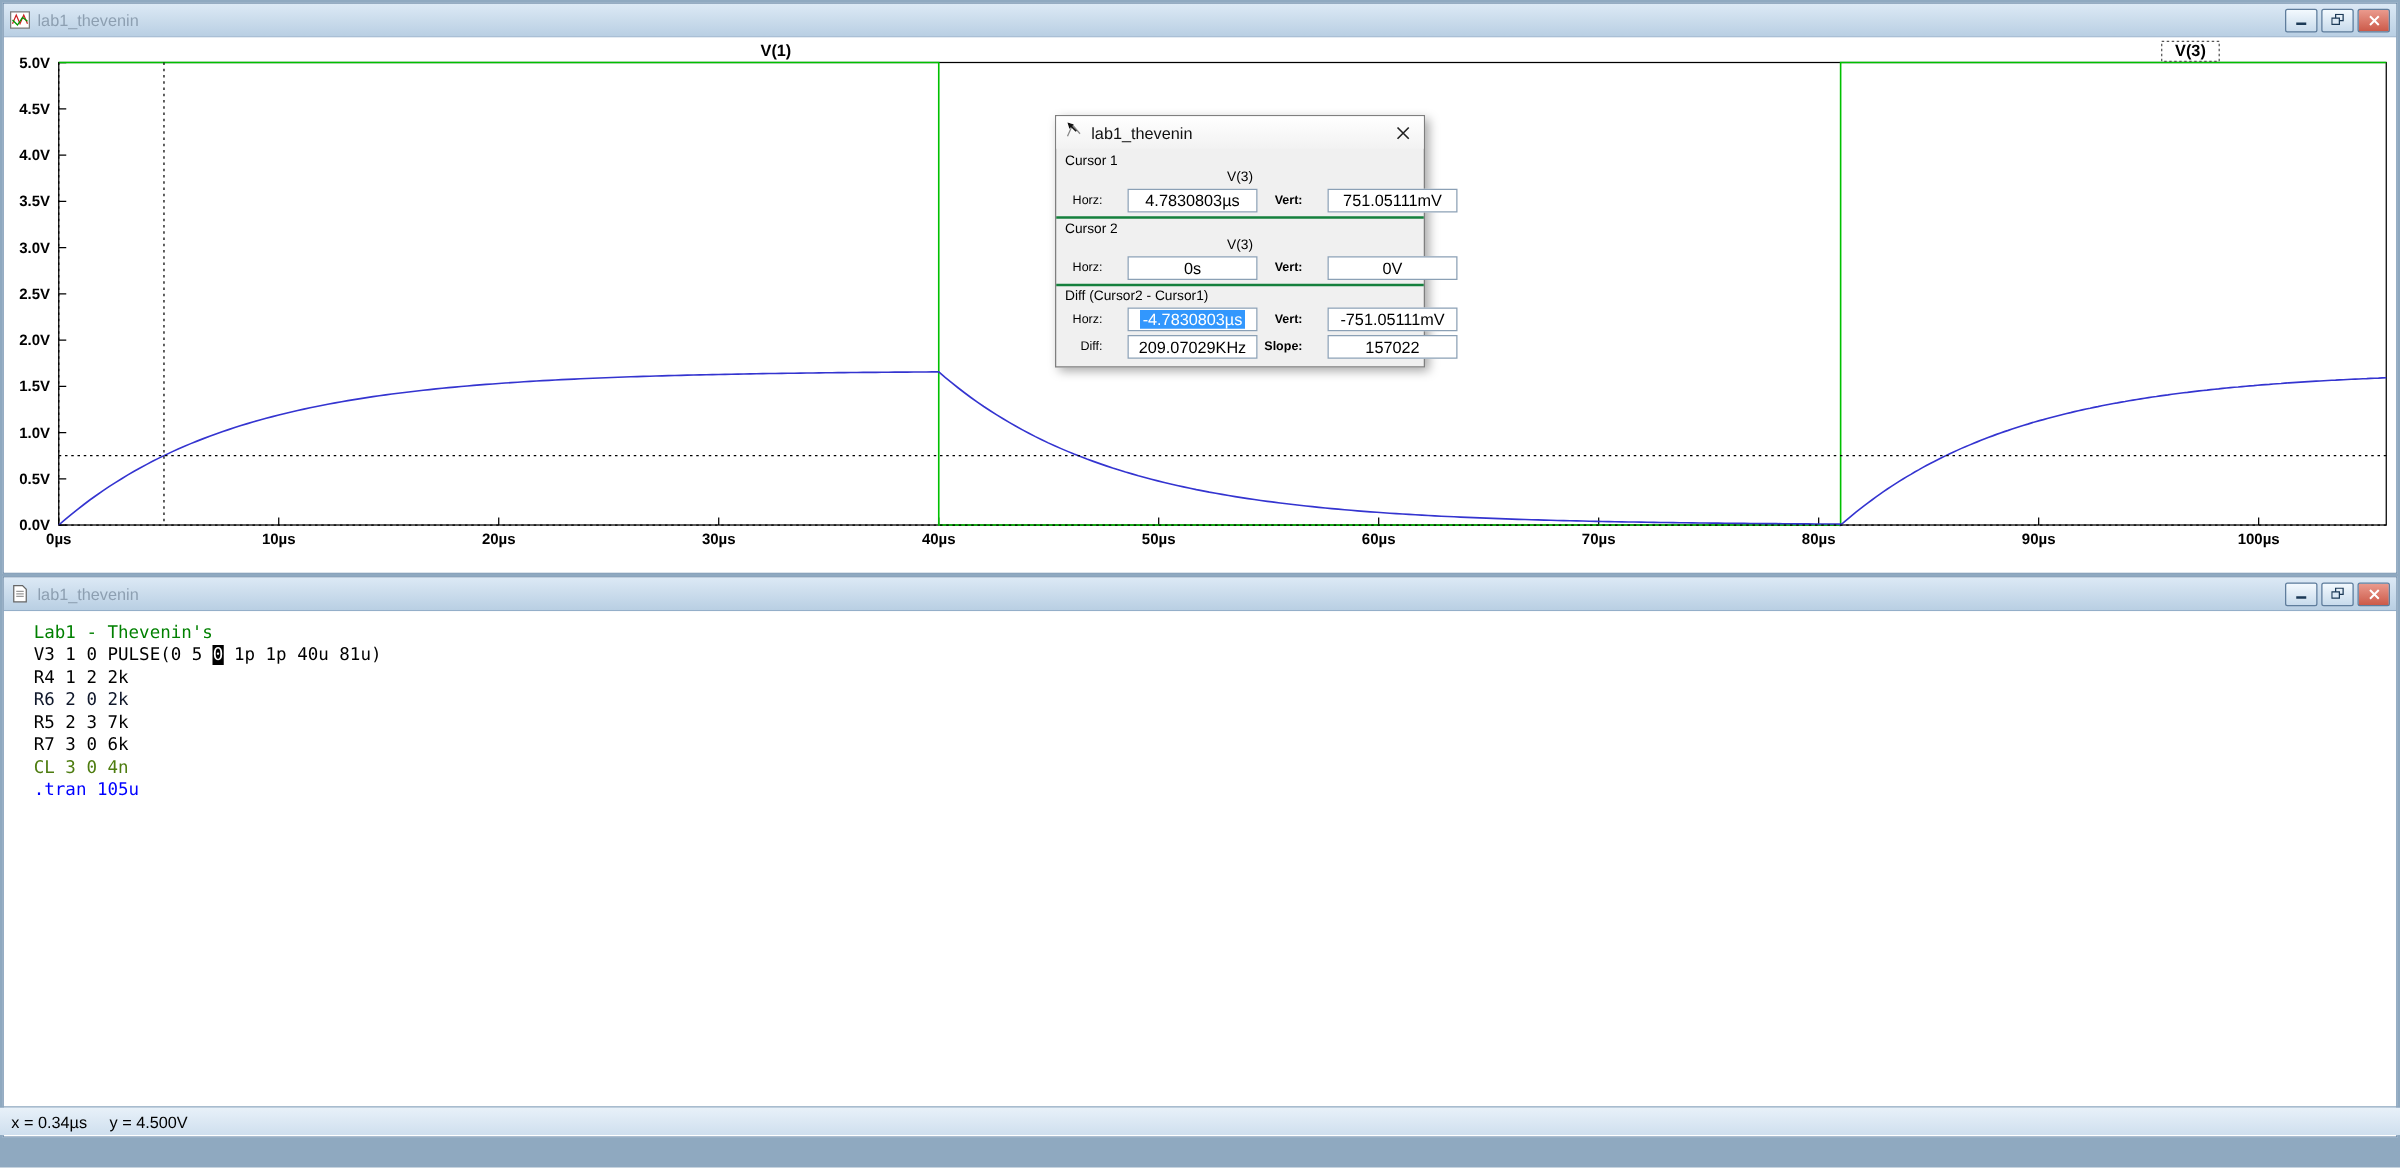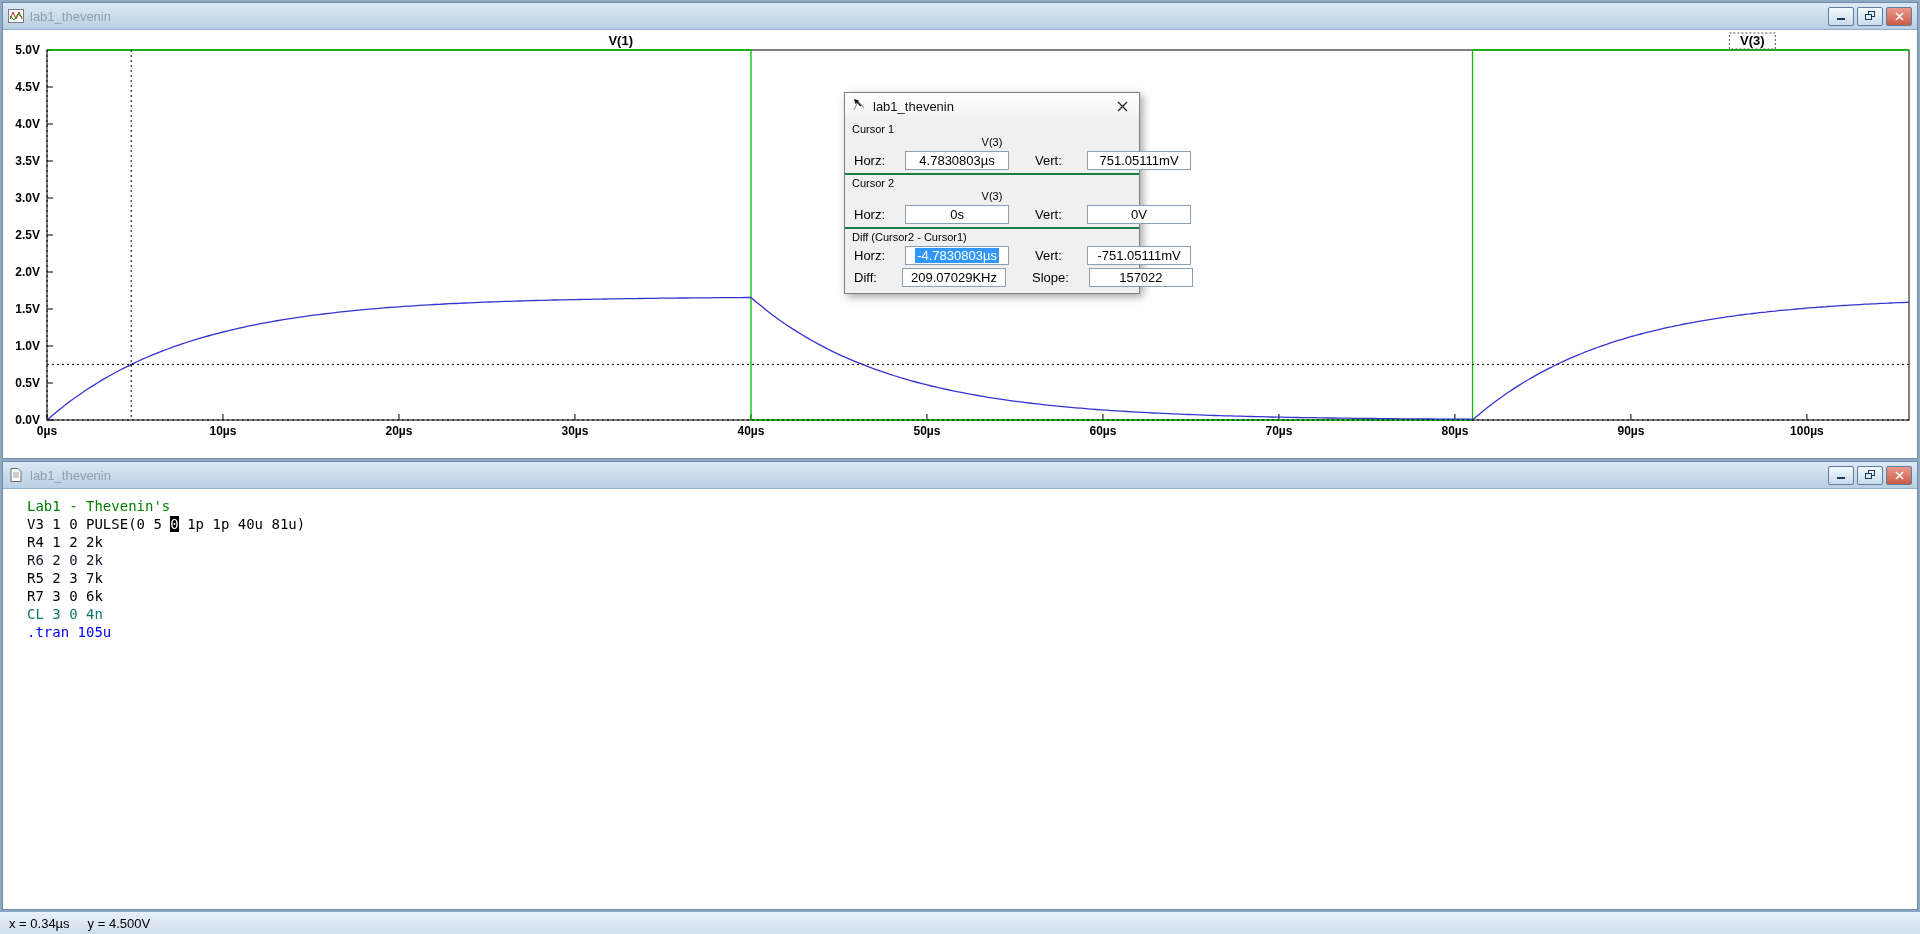--- a/index.html
+++ b/index.html
@@ -32,38 +32,38 @@
     background:#f0f0f0;border:1px solid #7f7f7f;box-shadow:3px 3px 8px rgba(0,0,0,.35);
     z-index:10;box-sizing:border-box;
   }
   .dlg-title{height:26px;background:linear-gradient(#ffffff,#f2f2f2);display:flex;align-items:center;padding:0 2px 0 7px;}
   .dlg-title .t{font-size:13px;color:#111;margin-left:6px;flex:1;}
   .dlg-close{width:30px;height:22px;display:flex;align-items:center;justify-content:center;}
   .dlg-body{padding-top:2px;font-size:11px;color:#000;}
   .sec-label{padding:2px 0 0 7px;line-height:13px;}
   .sec-trace{text-align:center;line-height:13px;}
   .dlg-row{display:flex;align-items:center;height:22px;padding:0 5px 0 9px;}
-  .dlg-row label{flex:0 0 28px;font-size:13px;}
-  .dlg-row label.l2{flex:0 0 32px;margin-left:26px;}
+  .dlg-row label{flex:0 0 28px;font-size:10px;text-align:right;}
+  .dlg-row label.l2{flex:0 0 32px;margin-left:4px;font-weight:bold;}
   .fld{
     flex:0 0 102px;height:17px;line-height:17px;border:1px solid #8ba0b5;background:#fff;
     text-align:center;font-size:13px;overflow:hidden;white-space:nowrap;margin-left:20px;
   }
   .fld .sel{background:#3297fd;color:#fff;padding:0 2px;}
   .sec{border-bottom:2px solid #15803d;padding-bottom:2px;}
   .sec:last-child{border-bottom:none;}
 
   
   .net-content{height:494px;background:#fff;padding:8px 0 0 24px;box-sizing:border-box;}
   .net-line{font-family:"DejaVu Sans Mono","Liberation Mono",monospace;font-size:14px;line-height:18px;white-space:pre;}
   .cursor-block{background:#000;color:#fff;}
 
   
   #status-bar{
-    position:absolute;left:0;top:911px;width:1920px;height:23px;box-sizing:border-box;
+    position:absolute;left:0;top:885px;width:1920px;height:23px;box-sizing:border-box;
     background:linear-gradient(#e8f1f9,#cfdfee);border-top:1px solid #8ca6bf;
     display:flex;align-items:center;padding-left:9px;font-size:13px;color:#000;gap:18px;
   }
 </style>
 </head>
 <body>
 
 <div class="window" id="plot-window" style="left:2px;top:2px;width:1916px;height:457px;">
   <div class="titlebar">
     <span class="win-icon">
@@ -238,21 +238,21 @@
       </span>
     </span>
   </div>
   <div class="net-content" id="netlist-lines">
       <div class="net-line" style="color: rgb(0, 128, 0);"><span>Lab1 - Thevenin's</span></div>
       <div class="net-line" style="color: rgb(0, 0, 0);"><span>V3 1 0 PULSE(0 5 </span><span class="cursor-block">0</span><span> 1p 1p 40u 81u)</span></div>
       <div class="net-line" style="color: rgb(0, 0, 0);"><span>R4 1 2 2k</span></div>
       <div class="net-line" style="color: #0f172a;"><span>R6 2 0 2k</span></div>
       <div class="net-line" style="color: rgb(0, 0, 0);"><span>R5 2 3 7k</span></div>
       <div class="net-line" style="color: rgb(0, 0, 0);"><span>R7 3 0 6k</span></div>
-      <div class="net-line" style="color: #0f766e;"><span>CL 3 0 4n</span></div>
+      <div class="net-line" style="color: #4d7c0f;"><span>CL 3 0 4n</span></div>
       <div class="net-line" style="color: rgb(0, 0, 255);"><span>.tran 105u</span></div>
     </div>
 </div>
 
 <div id="status-bar">
   <span>x = 0.34µs</span>
   <span>y = 4.500V</span>
 </div>
 
 </body></html>

